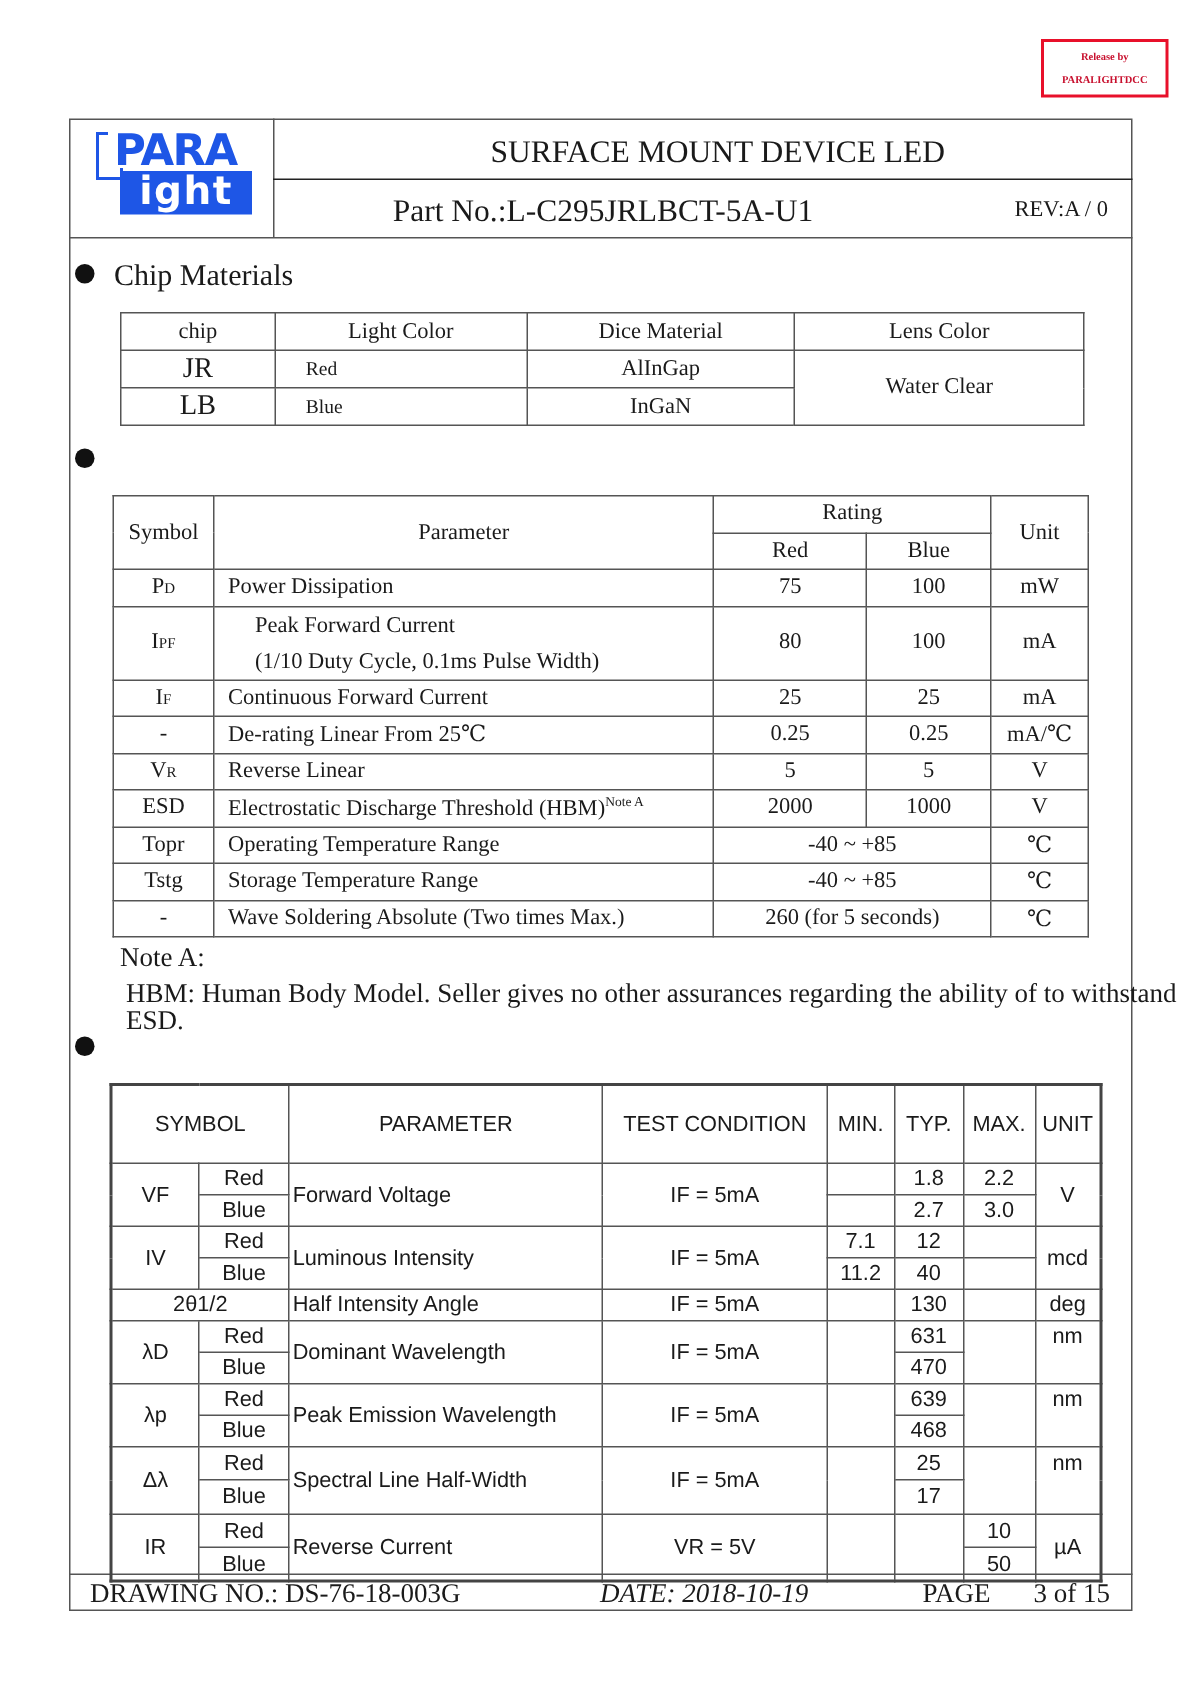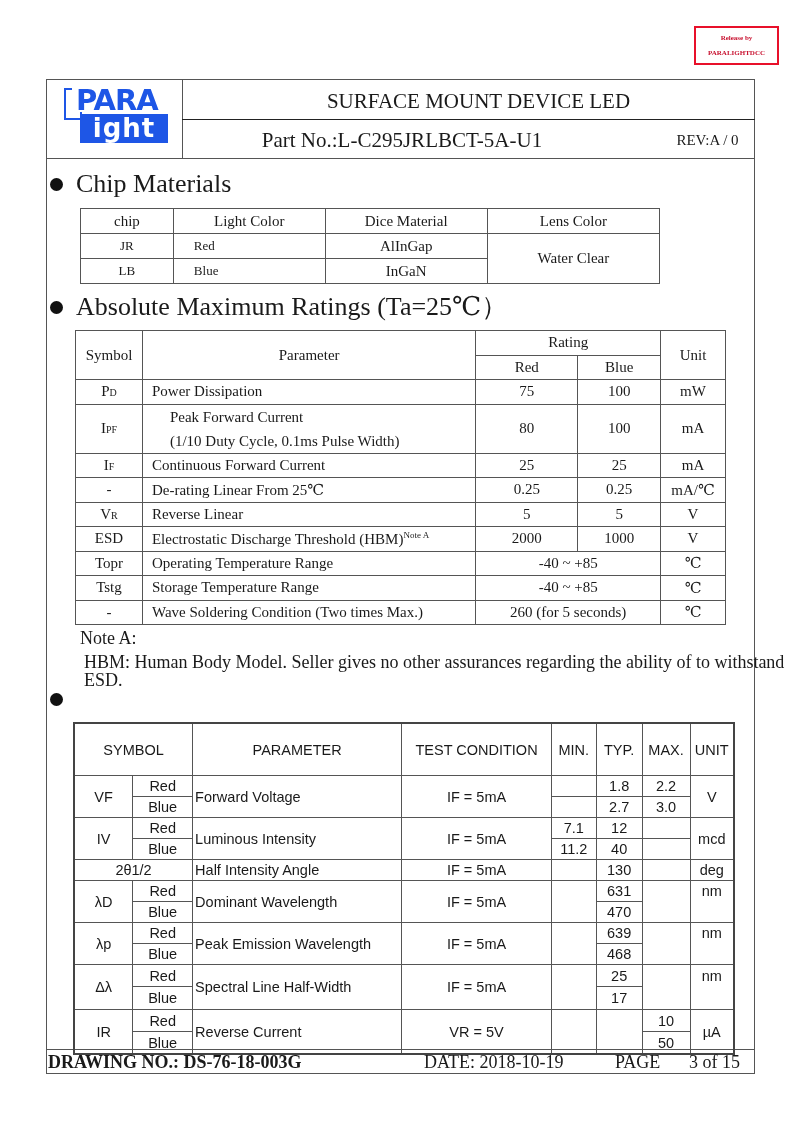--- a/index.html
+++ b/index.html
@@ -30,31 +30,31 @@
                 font-family:"DejaVu Sans", sans-serif; font-weight:bold; font-size:29px;
                 color:#1e56e6; letter-spacing:-1px; line-height:30px; }
   .logo .lbar { position:absolute; left:0; top:3px; width:6px; height:25px;
                 border:2px solid #1e56e6; border-right:none; background:#fff; }
   .logo .lfoot { position:absolute; left:0; top:27px; width:14px; height:6px;
                  border:2px solid #1e56e6; border-top:none; background:#fff; }
   .logo .block { position:absolute; left:16px; top:29px; width:88px; height:29px;
                  background:#1e56e6; color:#fff; font-family:"DejaVu Sans", sans-serif;
                  font-weight:bold; font-size:26px; line-height:29px; text-align:center; letter-spacing:1px; }
 
-  .section { position:absolute; left:50px; font-size:26px; line-height:24px; }
+  .section { position:absolute; left:50px; font-size:20px; line-height:24px; }
   .section .dot { display:inline-block; width:13px; height:13px; border-radius:50%;
                   background:#111; margin-right:13px; vertical-align:1px; }
 
   table { border-collapse:collapse; position:absolute; }
   td, th { border:1px solid #555; padding:0; font-weight:normal; }
 
   
-  .chip { left:80px; top:208px; width:580px; font-size:15px; }
+  .chip { left:80px; top:208px; width:643px; font-size:15px; }
   .chip td { height:24px; text-align:center; }
-  .chip td.sm { font-size:13px; }
+  .chip td.sm { font-size:19px; }
   .chip td.left { text-align:left; padding-left:20px; font-size:13px; }
 
   
   .amr { left:75px; top:330px; width:651px; font-size:15px; }
   .amr td { height:23.5px; text-align:center; }
   .amr td.param { text-align:left; padding-left:9px; }
   .amr sub { font-size:10px; vertical-align:baseline; }
   .amr sup { font-size:9px; }
 
   .note { position:absolute; font-size:18px; line-height:18px; }
@@ -118,21 +118,21 @@
   </tr>
   <tr>
     <td class="sm">LB</td>
     <td class="left">Blue</td>
     <td>InGaN</td>
   </tr>
 </tbody>
   </table>
 
 <div class="section" style="top:295px;">
-  <span class="dot"></span><span>Absolute Maximum Ratings (Ta=25℃）</span>
+  <span class="dot"></span>
 </div>
 <table class="amr">
   <colgroup>
       <col style="width:67px">
       <col style="width:334px">
       <col style="width:102px">
       <col style="width:83px">
       <col style="width:65px">
     </colgroup>
   <tbody>
@@ -198,21 +198,21 @@
     <td>℃</td>
   </tr>
   <tr>
     <td>Tstg</td>
     <td class="param">Storage Temperature Range</td>
     <td colspan="2">-40 ~ +85</td>
     <td>℃</td>
   </tr>
   <tr>
     <td>-</td>
-    <td class="param">Wave Soldering Condition (Two times Max.)</td>
+    <td class="param">Wave Soldering Absolute (Two times Max.)</td>
     <td colspan="2">260 (for 5 seconds)</td>
     <td>℃</td>
   </tr>
 </tbody>
   </table>
 
 <div class="note" style="left:80px; top:629px;">Note A:</div>
 <div class="note" style="left:84px; top:653px;">HBM: Human Body Model. Seller gives no other assurances regarding the ability of to withstand ESD.</div>
 
 <div class="section" style="top:687px;">
@@ -342,16 +342,16 @@
     <td>10</td>
     <td rowspan="2">µA</td>
   </tr>
   <tr>
     <td style="height:21px;">Blue</td>
     <td>50</td>
   </tr>
 </tbody>
   </table>
 
-<div class="footer" style="left:48px;font-weight:bold;">DRAWING NO.: DS-76-18-003G</div>
-<div class="footer" style="left:424px;">DATE: 2018-10-19</div>
+<div class="footer" style="left:60px;">DRAWING NO.: DS-76-18-003G</div>
+<div class="footer" style="left:400px;font-style:italic;">DATE: 2018-10-19</div>
 <div class="footer" style="left:615px;">PAGE</div>
 <div class="footer" style="left:689px;">3 of 15</div>
 
 </body></html>

